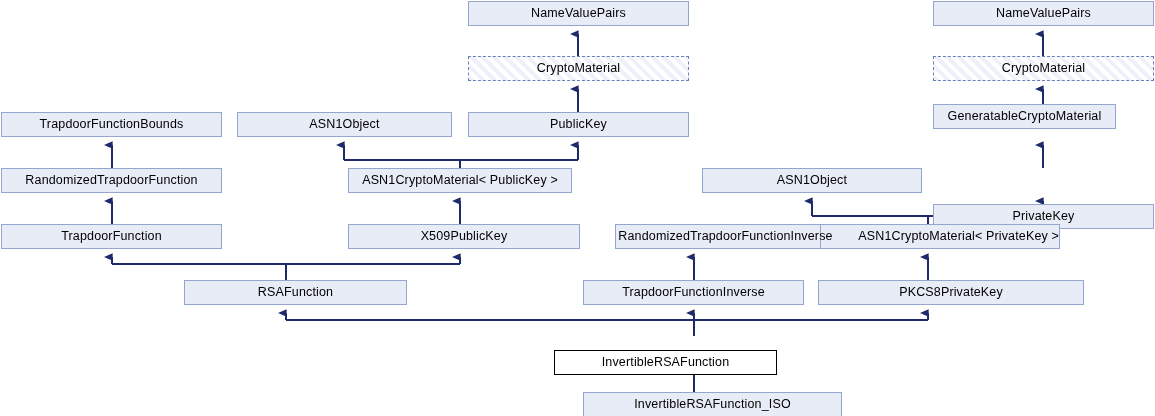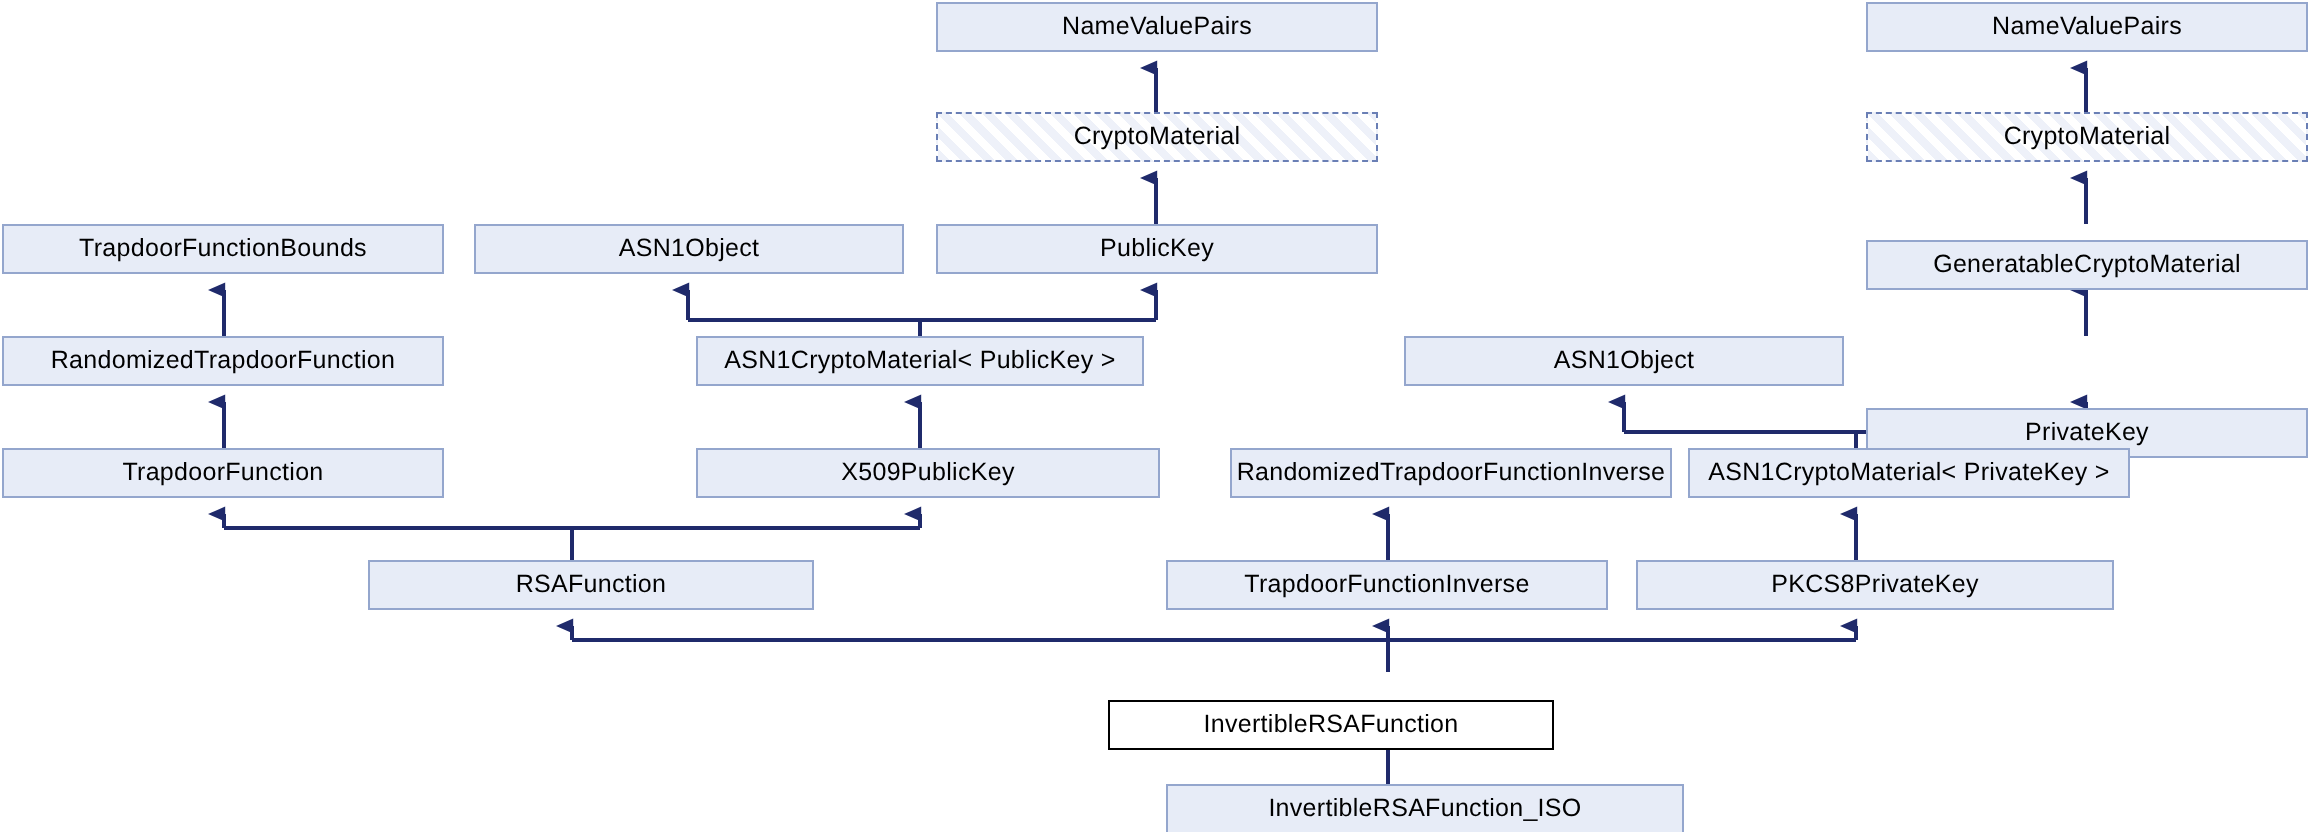--- a/index.html
+++ b/index.html
@@ -132,21 +132,21 @@
       <div class="node abstract" style="left: 933px; top: 56px; width: 221px;"><span class="label">CryptoMaterial</span></div>
       <div class="node normal" style="left: 1px; top: 112px; width: 221px;">
         <span class="label">TrapdoorFunctionBounds</span>
       </div>
       <div class="node normal" style="left: 237px; top: 112px; width: 215px;">
         <span class="label">ASN1Object</span>
       </div>
       <div class="node normal" style="left: 468px; top: 112px; width: 221px;">
         <span class="label">PublicKey</span>
       </div>
-      <div class="node normal" style="left: 933px; top: 120px; width: 221px;">
+      <div class="node normal" style="left: 933px; top: 104px; width: 183px;">
         <span class="label">GeneratableCryptoMaterial</span>
       </div>
       <div class="node normal" style="left: 1px; top: 168px; width: 221px;">
         <span class="label">RandomizedTrapdoorFunction</span>
       </div>
       <div class="node normal" style="left: 348px; top: 168px; width: 224px;">
         <span class="label">ASN1CryptoMaterial&lt; PublicKey &gt;</span>
       </div>
       <div class="node normal" style="left: 702px; top: 168px; width: 220px;">
         <span class="label">ASN1Object</span>
@@ -156,30 +156,30 @@
       </div>
       <div class="node normal" style="left: 1px; top: 224px; width: 221px;">
         <span class="label">TrapdoorFunction</span>
       </div>
       <div class="node normal" style="left: 348px; top: 224px; width: 232px;">
         <span class="label">X509PublicKey</span>
       </div>
       <div class="node normal" style="left: 583px; top: 224px; width: 221px; margin-left: 32px;">
         <span class="label">RandomizedTrapdoorFunctionInverse</span>
       </div>
-      <div class="node normal" style="left: 844px; top: 224px; width: 221px;">
+      <div class="node normal" style="left: 820px; top: 224px; width: 240px; text-align: right;">
         <span class="label">ASN1CryptoMaterial&lt; PrivateKey &gt;</span>
       </div>
       <div class="node normal" style="left: 184px; top: 280px; width: 223px;">
         <span class="label">RSAFunction</span>
       </div>
       <div class="node normal" style="left: 583px; top: 280px; width: 221px;">
         <span class="label">TrapdoorFunctionInverse</span>
       </div>
-      <div class="node normal" style="left: 818px; top: 280px; width: 239px;">
+      <div class="node normal" style="left: 818px; top: 280px; width: 266px;">
         <span class="label">PKCS8PrivateKey</span>
       </div>
       <div class="node current" style="left: 554px; top: 336px; width: 223px; margin-top: 14px;">
         <span class="label">InvertibleRSAFunction</span>
       </div>
       <div class="node normal" style="left: 583px; top: 392px; width: 259px;">
         <span class="label">InvertibleRSAFunction_ISO</span>
       </div>
     </div>
 

